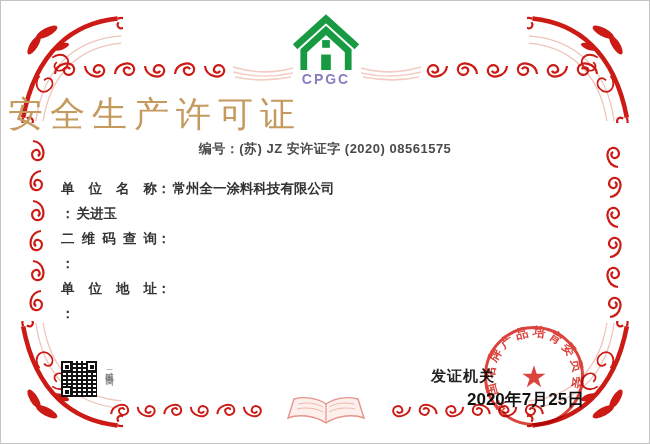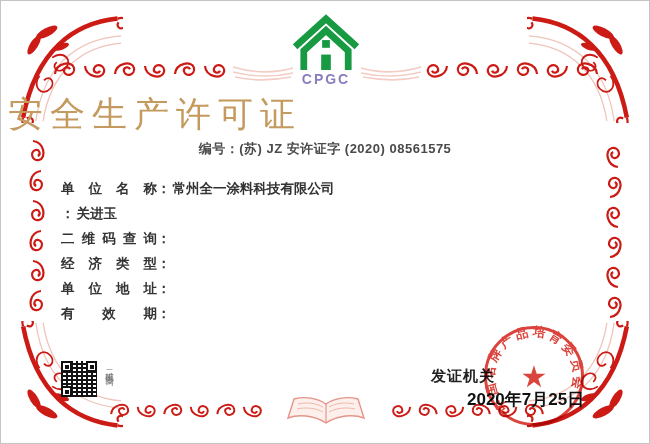--- a/index.html
+++ b/index.html
@@ -173,29 +173,27 @@
     </div>
     <div class="row">
         <span class="sep">：</span>
         <span class="val">关进玉</span>
     </div>
     <div class="row">
       <span class="lbl">二维码查询</span>
         <span class="sep">：</span>
     </div>
     <div class="row">
-      <span class="lbl">经济类型</span>
         <span class="sep">：</span>
     </div>
     <div class="row">
       <span class="lbl">单位地址</span>
         <span class="sep">：</span>
     </div>
     <div class="row">
-      <span class="lbl">有效期</span>
         <span class="sep">：</span>
     </div>
   </div>
 
   <div class="qrwrap">
     <div class="qr">
       <i class="tl"></i>
         <i class="tr"></i>
         <i class="bl"></i>
     </div>

